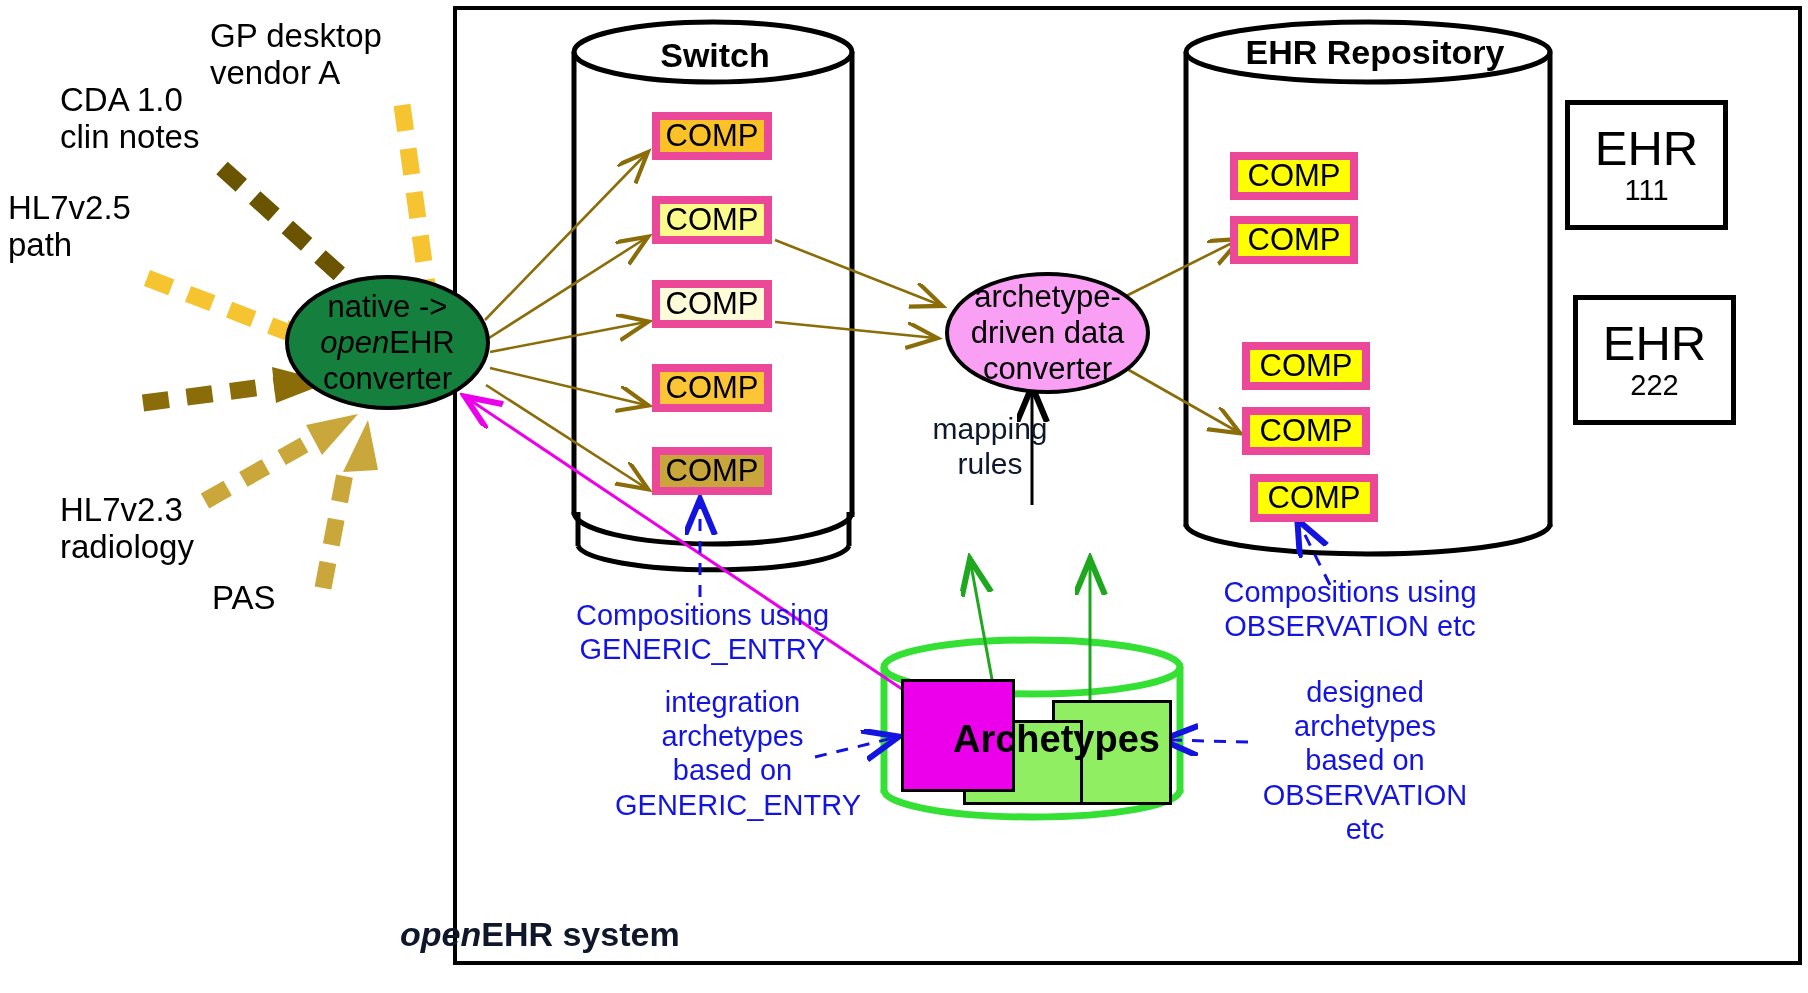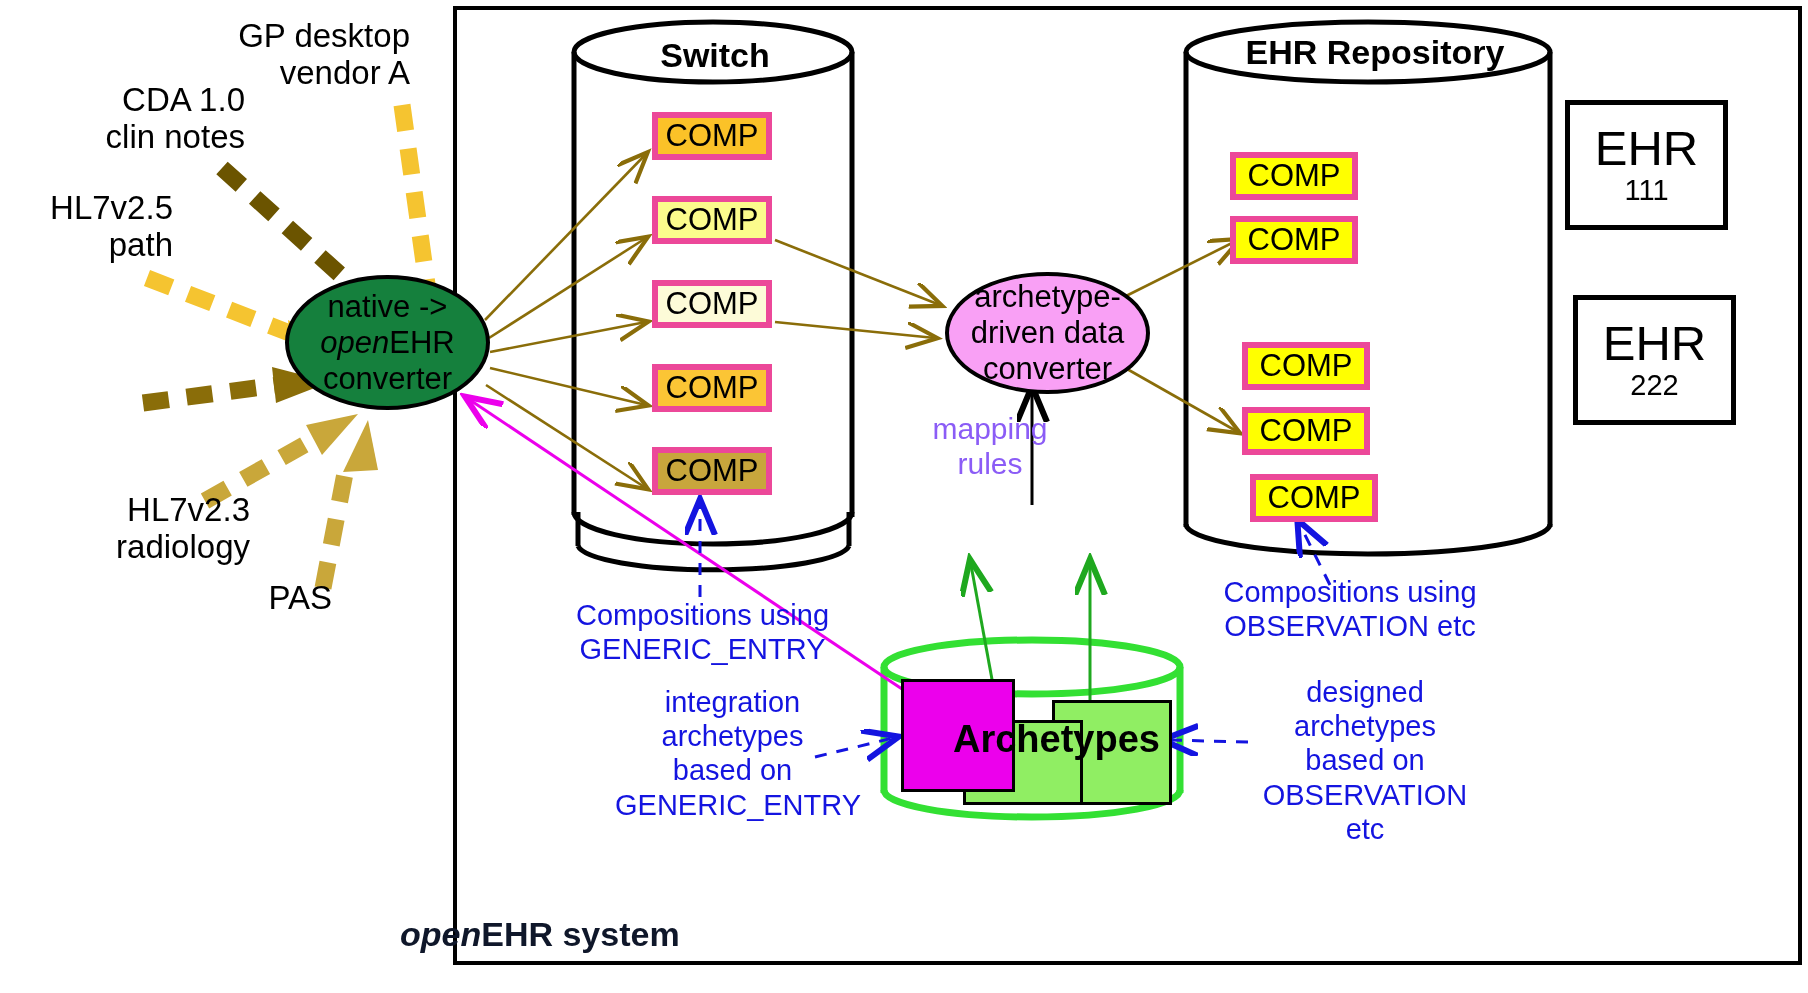--- a/index.html
+++ b/index.html
@@ -24,32 +24,32 @@
     height: 993px;
   }
   .txt {
     position: absolute;
     white-space: pre;
     line-height: 1.12;
     color: #000000;
   }
   .src-label {
     font-size: 33px;
-    text-align: right;
+    text-align: left;
     color: #000;
   }
   .cyl-title {
     font-size: 34px;
     font-weight: bold;
     text-align: center;
     width: 100%;
   }
   .comp-box {
     position: absolute;
-    border: 6px solid #ec4899;
+    border: 8px solid #ec4899;
     box-sizing: border-box;
     display: flex;
     align-items: center;
     justify-content: center;
     font-size: 31px;
     color: #000;
   }
   .ehr-box {
     position: absolute;
     border: 5px solid #000;
@@ -81,21 +81,21 @@
     font-size: 29px;
     text-align: center;
     line-height: 1.18;
     white-space: pre;
   }
   .mid-label {
     position: absolute;
     font-size: 30px;
     text-align: center;
     line-height: 1.15;
-    color: #8b5cf6;
+    color: #0f172a;
     white-space: pre;
   }
   .sys-label {
     position: absolute;
     font-size: 34px;
     font-weight: bold;
     color: #0f172a;
   }
   .arch-label {
     position: absolute;

